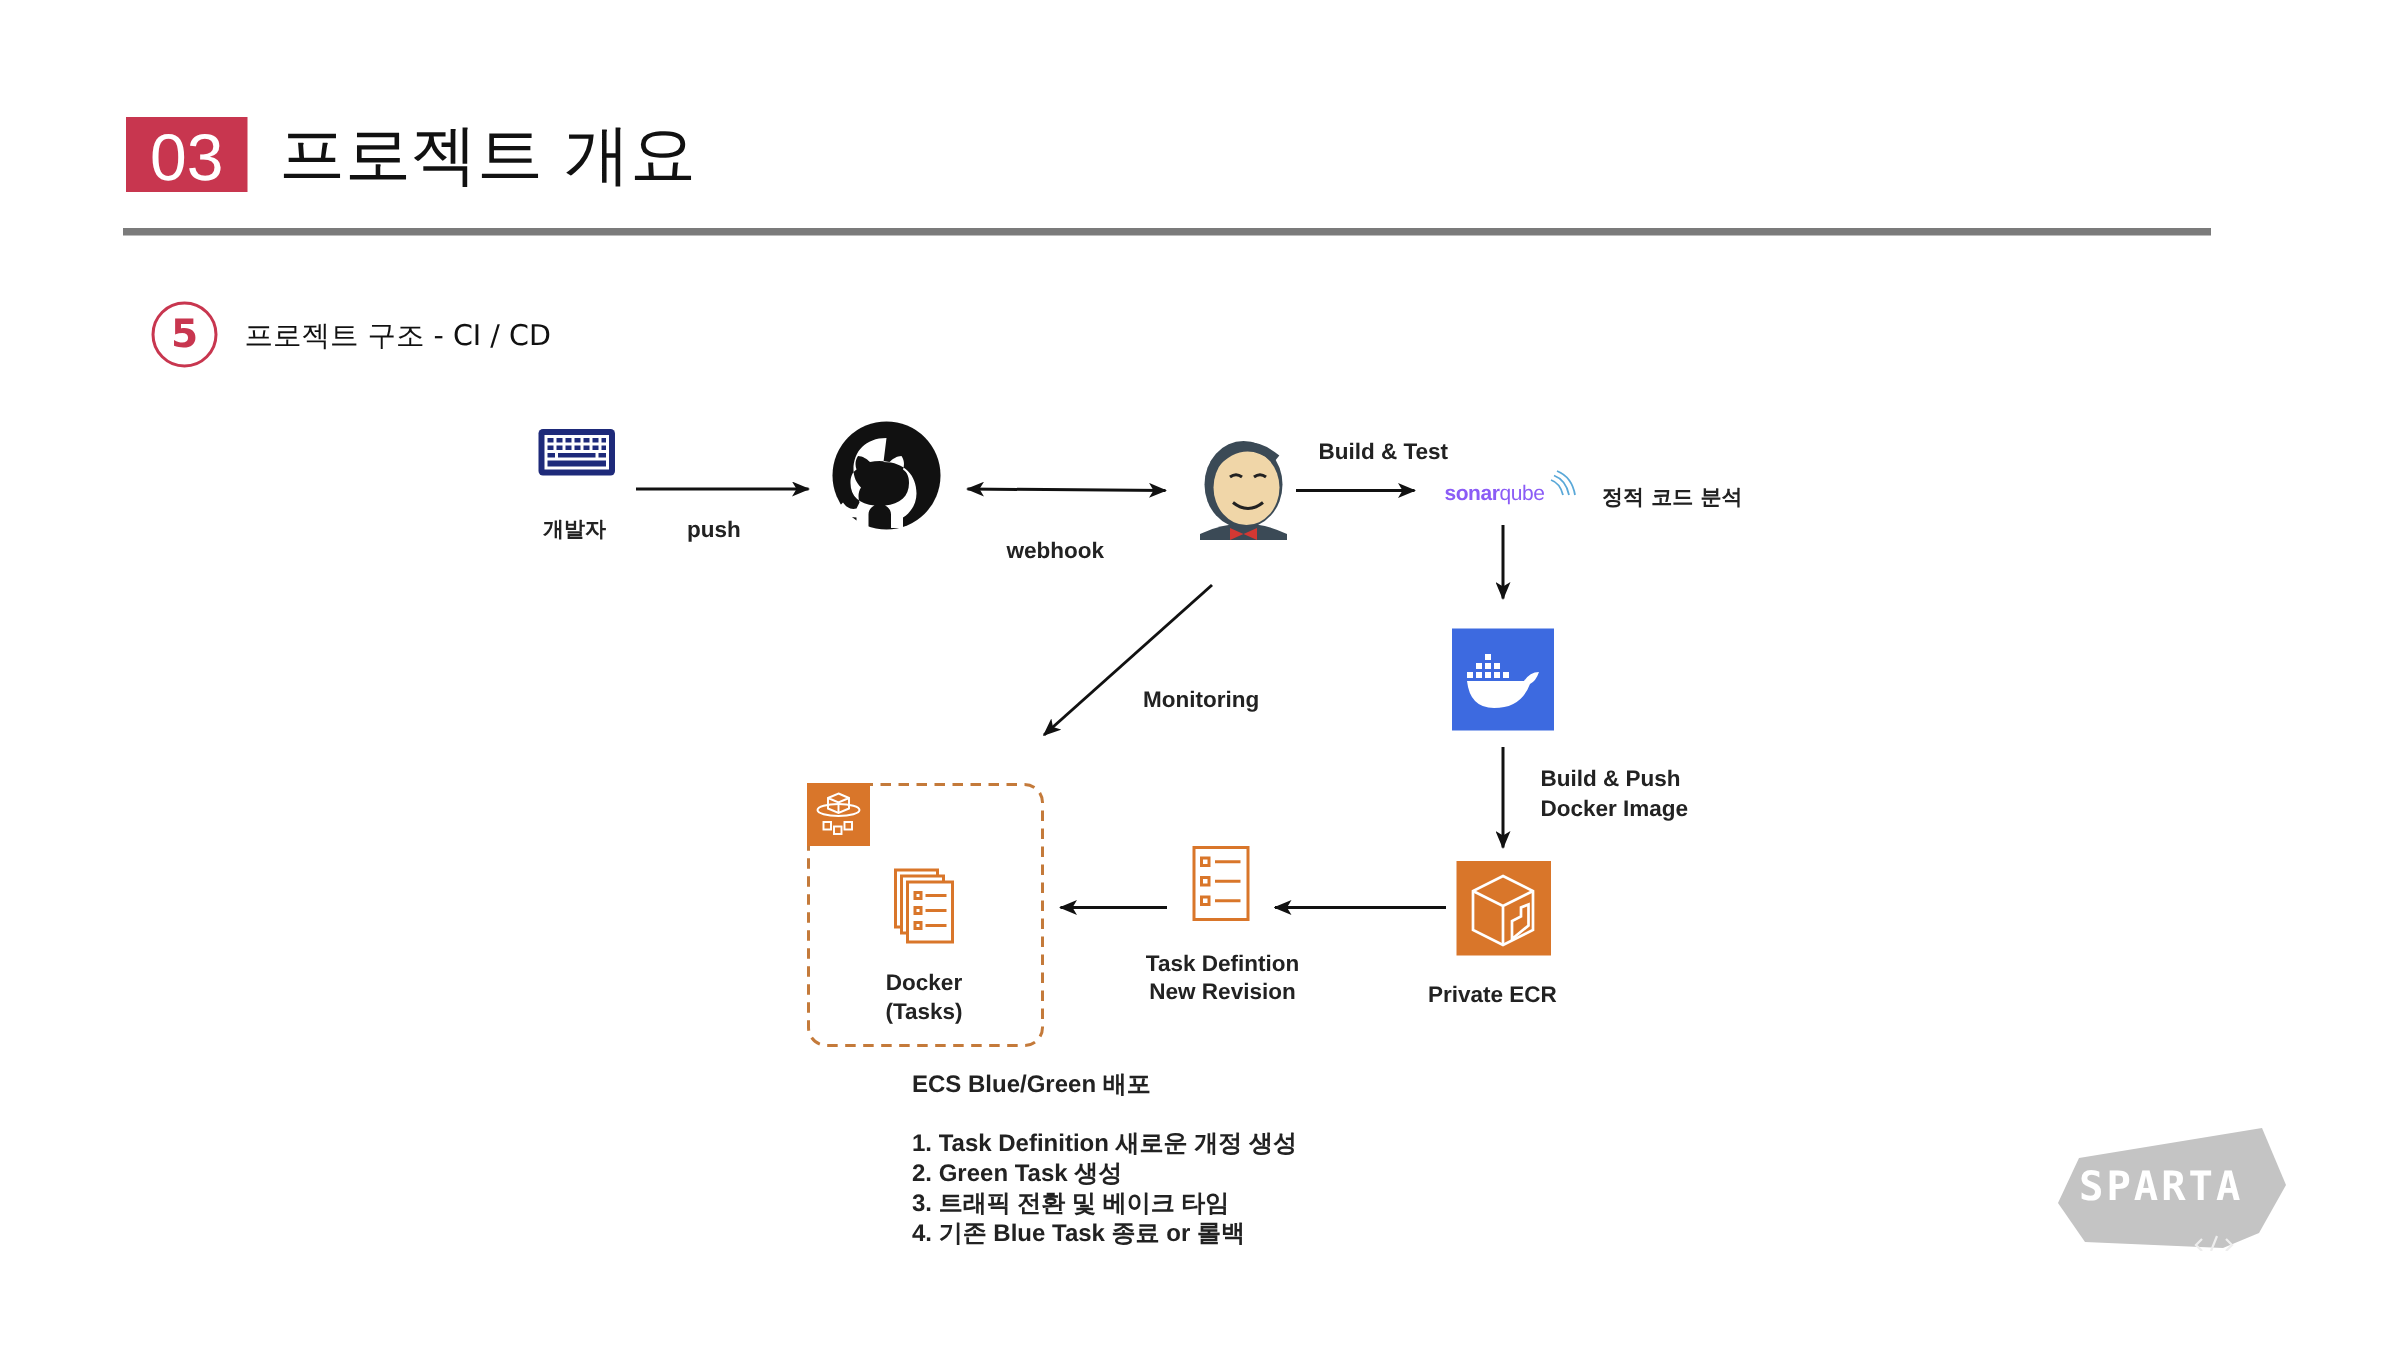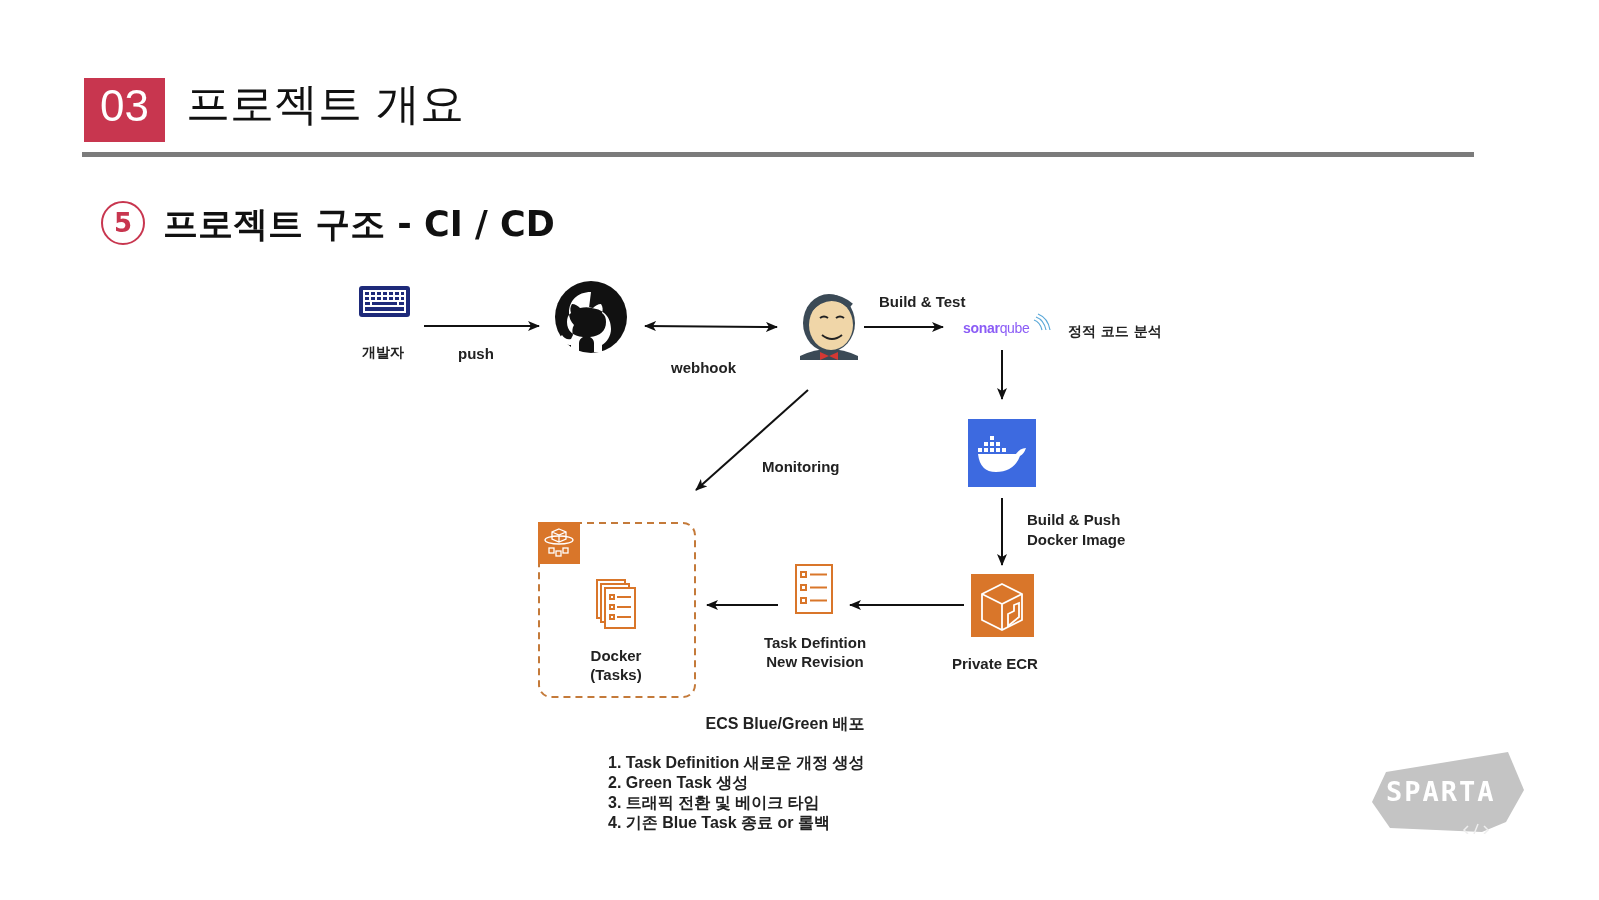--- a/index.html
+++ b/index.html
@@ -1,31 +1,31 @@
 <!DOCTYPE html>
 <html><head>
 <meta charset="utf-8">
 <style>
   html, body { margin: 0; padding: 0; background: #ffffff; }
   body { width: 1599px; height: 900px; position: relative; overflow: hidden;
          font-family: "DejaVu Sans", "Liberation Sans", sans-serif; color: #111; }
   .abs { position: absolute; }
-  .badge { left: 84px; top: 78px; width: 81px; height: 64px; background: #c8364f; color: #fff;
+  .badge { left: 84px; top: 78px; width: 81px; height: 50px; background: #c8364f; color: #fff;
            font-size: 44px; line-height: 56px; text-align: center; font-family: "Liberation Sans", sans-serif; }
   .title { left: 186px; top: 74px; font-size: 44px; line-height: 60px; color: #111; }
   .divider { left: 82px; top: 152px; width: 1392px; height: 5px; background: #7b7b7b; }
   .sec-num { left: 101px; top: 201px; width: 44px; height: 44px; border: 2px solid #c8364f; border-radius: 50%;
              box-sizing: border-box; color: #c8364f; font-weight: bold; font-size: 26px; line-height: 40px; text-align: center; }
-  .sec-title { left: 163px; top: 204px; font-size: 35px; font-weight: bold; line-height: 40px; }
+  .sec-title { left: 163px; top: 204px; font-size: 19px; font-weight: normal; line-height: 40px; }
   .lbl { font-family: "Liberation Sans", sans-serif; font-weight: bold; font-size: 15px; color: #222; white-space: nowrap; }
   .lbl-kr { font-family: "DejaVu Sans", sans-serif; font-weight: bold; font-size: 14px; color: #222; white-space: nowrap; }
   .center { text-align: center; }
   svg.diagram { position: absolute; left: 0; top: 0; }
   .list { left: 608px; top: 714px; font-family: "Liberation Sans", "DejaVu Sans", sans-serif; font-weight: bold; font-size: 16px; line-height: 20px; color: #222; }
-  .list .head { margin-bottom: 19px; text-align: right; }
+  .list .head { margin-bottom: 19px; }
   .sparta { left: 1372px; top: 752px; width: 156px; height: 82px; }
   .sparta-text { left: 1386px; top: 776px; font-family: "DejaVu Sans Mono", monospace; font-weight: bold; font-size: 27px; color: #fff; letter-spacing: 2px; }
 </style>
 </head>
 <body>
 
 <div class="abs badge">03</div>
 <div class="abs title">프로젝트 개요</div>
 <div class="abs divider"></div>
 

